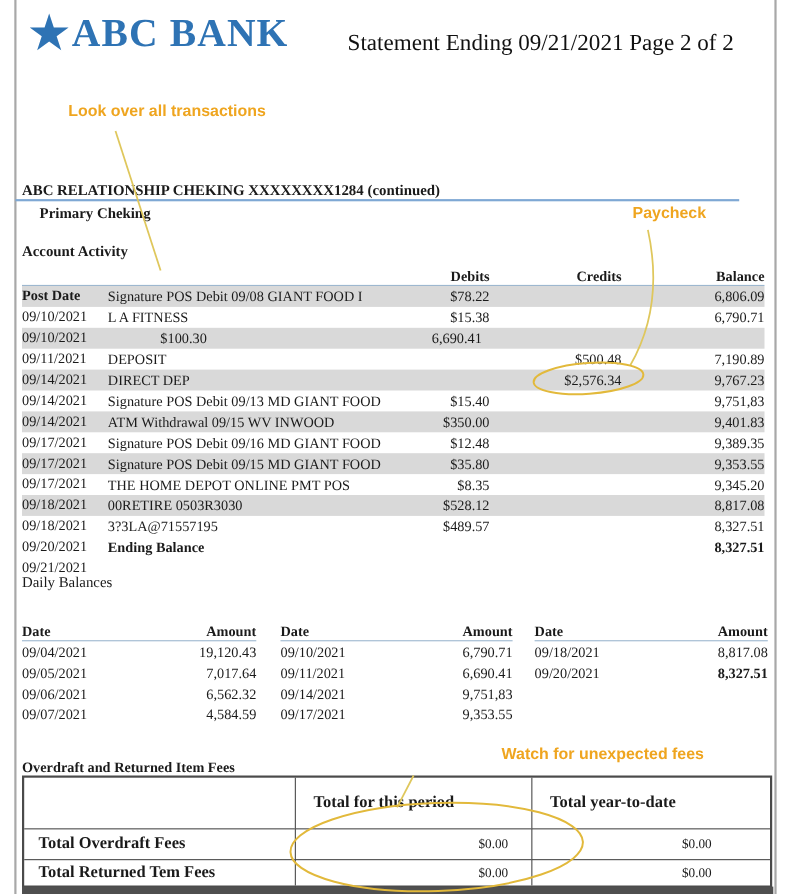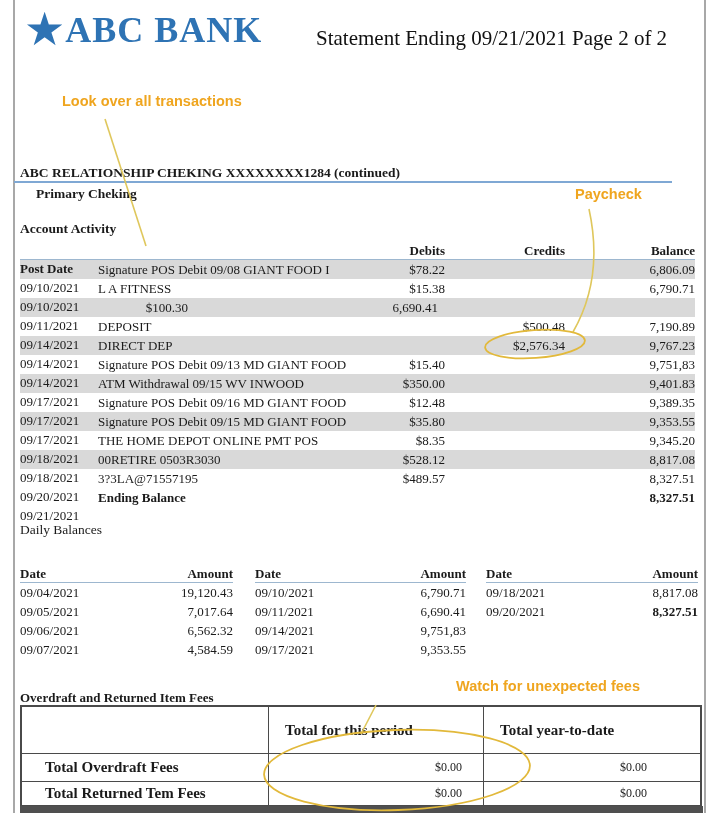--- a/index.html
+++ b/index.html
@@ -53,21 +53,21 @@
   
   .fees-heading{position:absolute;left:20px;top:678px;font-size:13px;font-weight:bold;margin-top:12px;}
   .fees-table{position:absolute;left:20px;top:705px;width:682px;box-sizing:border-box;
               border:2px solid #4a4a4a;display:grid;grid-template-columns:246px 215px 1fr;
               font-size:15px;}
   .f-cell{box-sizing:border-box;display:flex;align-items:center;}
   .f-cell.col2,.f-cell.col3{border-left:1.5px solid #4a4a4a;}
   .f-cell.body{border-top:1.5px solid #4a4a4a;}
   .f-head{height:46px;font-weight:bold;padding-left:16px;}
   .f-head.col3{}
-  .f-label{height:100%;font-weight:bold;padding-left:23px;}
+  .f-label{height:100%;font-weight:bold;padding-left:13px;}
   .f-val{font-size:12px;justify-content:flex-end;}
   .f-val.col2{padding-right:21px;}
   .f-val.col3{padding-right:53px;}
   .f-r1{height:28px;}
   .f-r2{height:24px;}
 
   .bottom-bar{position:absolute;left:20px;top:806px;width:683px;height:7px;background:#4f4f4f;}
 
   .overlay{position:absolute;left:0;top:0;pointer-events:none;}
 </style>

